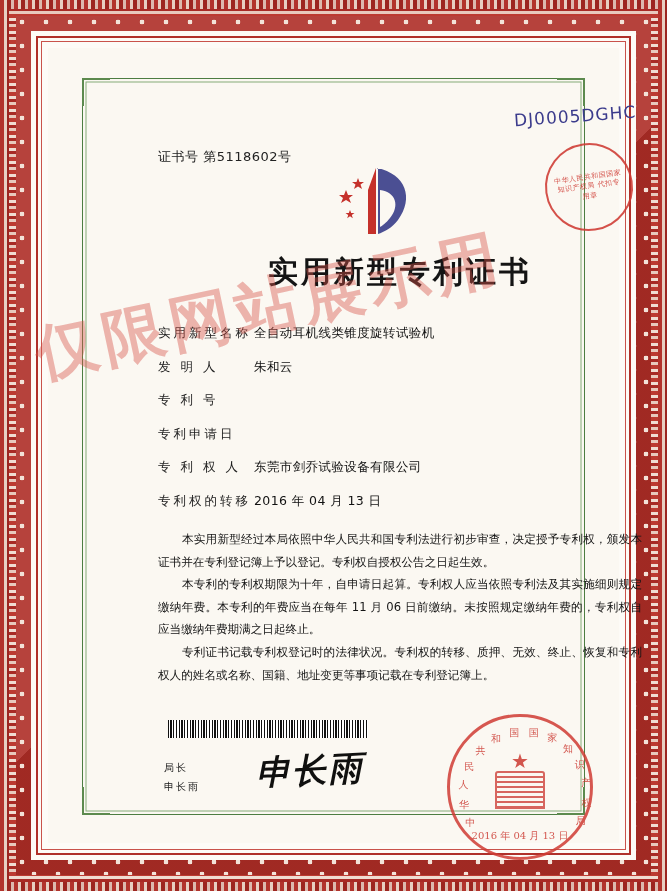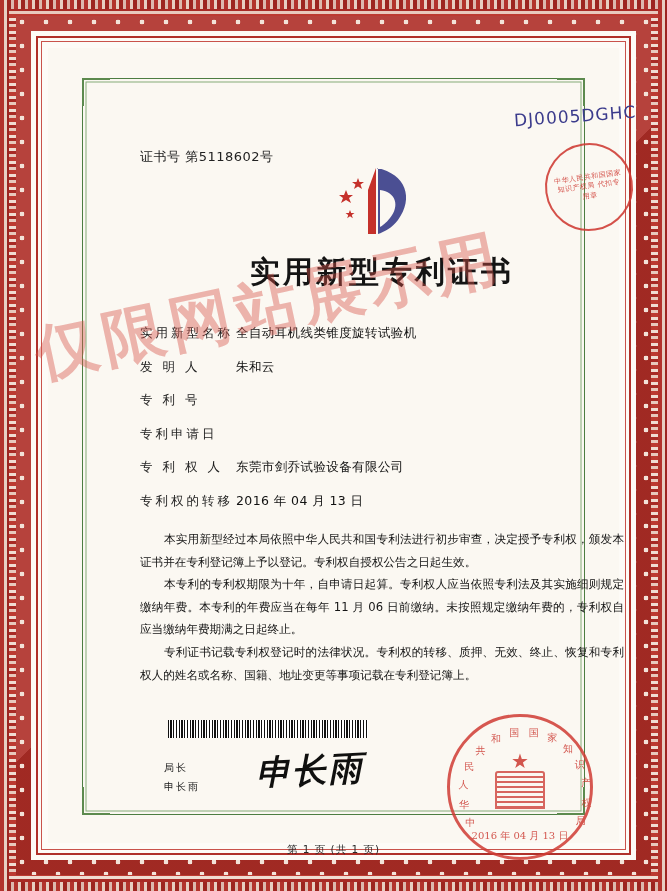--- a/index.html
+++ b/index.html
@@ -91,21 +91,21 @@
     height: 26px;
     border: 2px solid #5c8a4e;
   }
   .corner.tl { left: -1px; top: -1px; border-right: none; border-bottom: none; }
   .corner.tr { right: -1px; top: -1px; border-left: none; border-bottom: none; }
   .corner.bl { left: -1px; bottom: -1px; border-right: none; border-top: none; }
   .corner.br { right: -1px; bottom: -1px; border-left: none; border-top: none; }
 
   .content {
     position: absolute;
-    left: 92px;
+    left: 110px;
     top: 100px;
     width: 484px;
     font-family: "DejaVu Sans", sans-serif;
     color: #1c1c1c;
   }
   .cert-no {
     font-size: 13px;
     letter-spacing: 0.5px;
     color: #222;
   }
@@ -410,19 +410,18 @@
         <span style="transform: rotate(62deg) translate(0,-62px) rotate(-62deg);">识</span>
         <span style="transform: rotate(80deg) translate(0,-62px) rotate(-80deg);">产</span>
         <span style="transform: rotate(98deg) translate(0,-62px) rotate(-98deg);">权</span>
         <span style="transform: rotate(116deg) translate(0,-62px) rotate(-116deg);">局</span>
       </div>
       <div class="seal-star">★</div>
       <div class="seal-emblem"></div>
       <div class="seal-date">2016 年 04 月 13 日</div>
     </div>
 
-    <div class="page-no">第 1 页 (共 1 页)</div>
 
   </div>
 
   <div class="watermark">仅限网站展示用</div>
 
 </div>
 
 </body></html>

